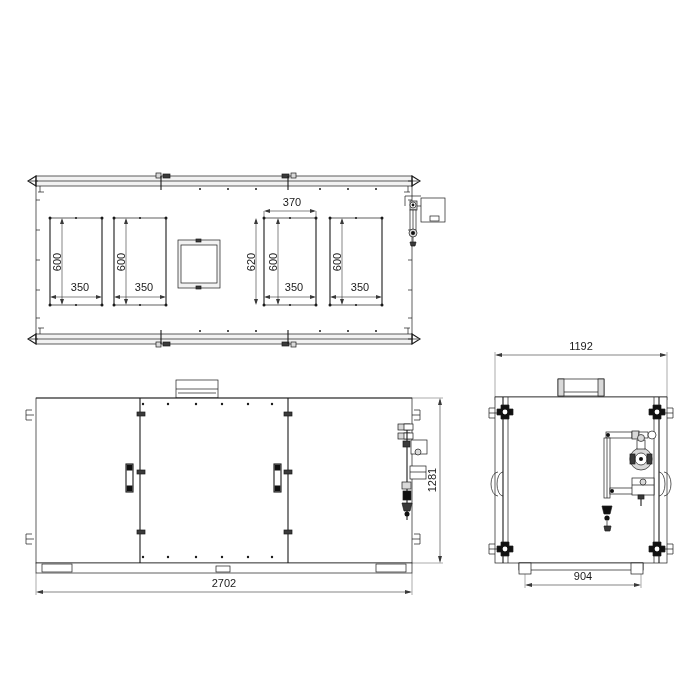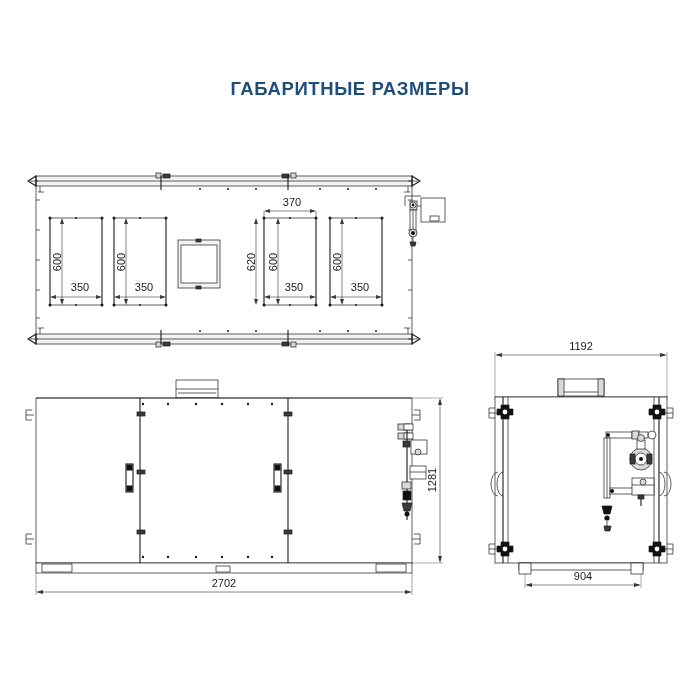--- a/index.html
+++ b/index.html
@@ -48,21 +48,20 @@
     text-anchor: middle;
     dominant-baseline: middle;
   }
   .dot { fill: #1a1a1a; }
 </style>
 </head>
 <body>
 
 <div id="page">
 
-  <div id="title">ГАБАРИТНЫЕ РАЗМЕРЫ</div>
 
   <svg id="drawing" viewBox="0 0 700 700">
 
     <g>
 
       <rect class="ln thin fillw" x="36" y="180" width="376" height="160"></rect>
 
       <g>
         <rect class="ln thin filll" x="36" y="176" width="376" height="10"></rect>
         <line class="ln thin" x1="36" y1="181" x2="412" y2="181"></line>

